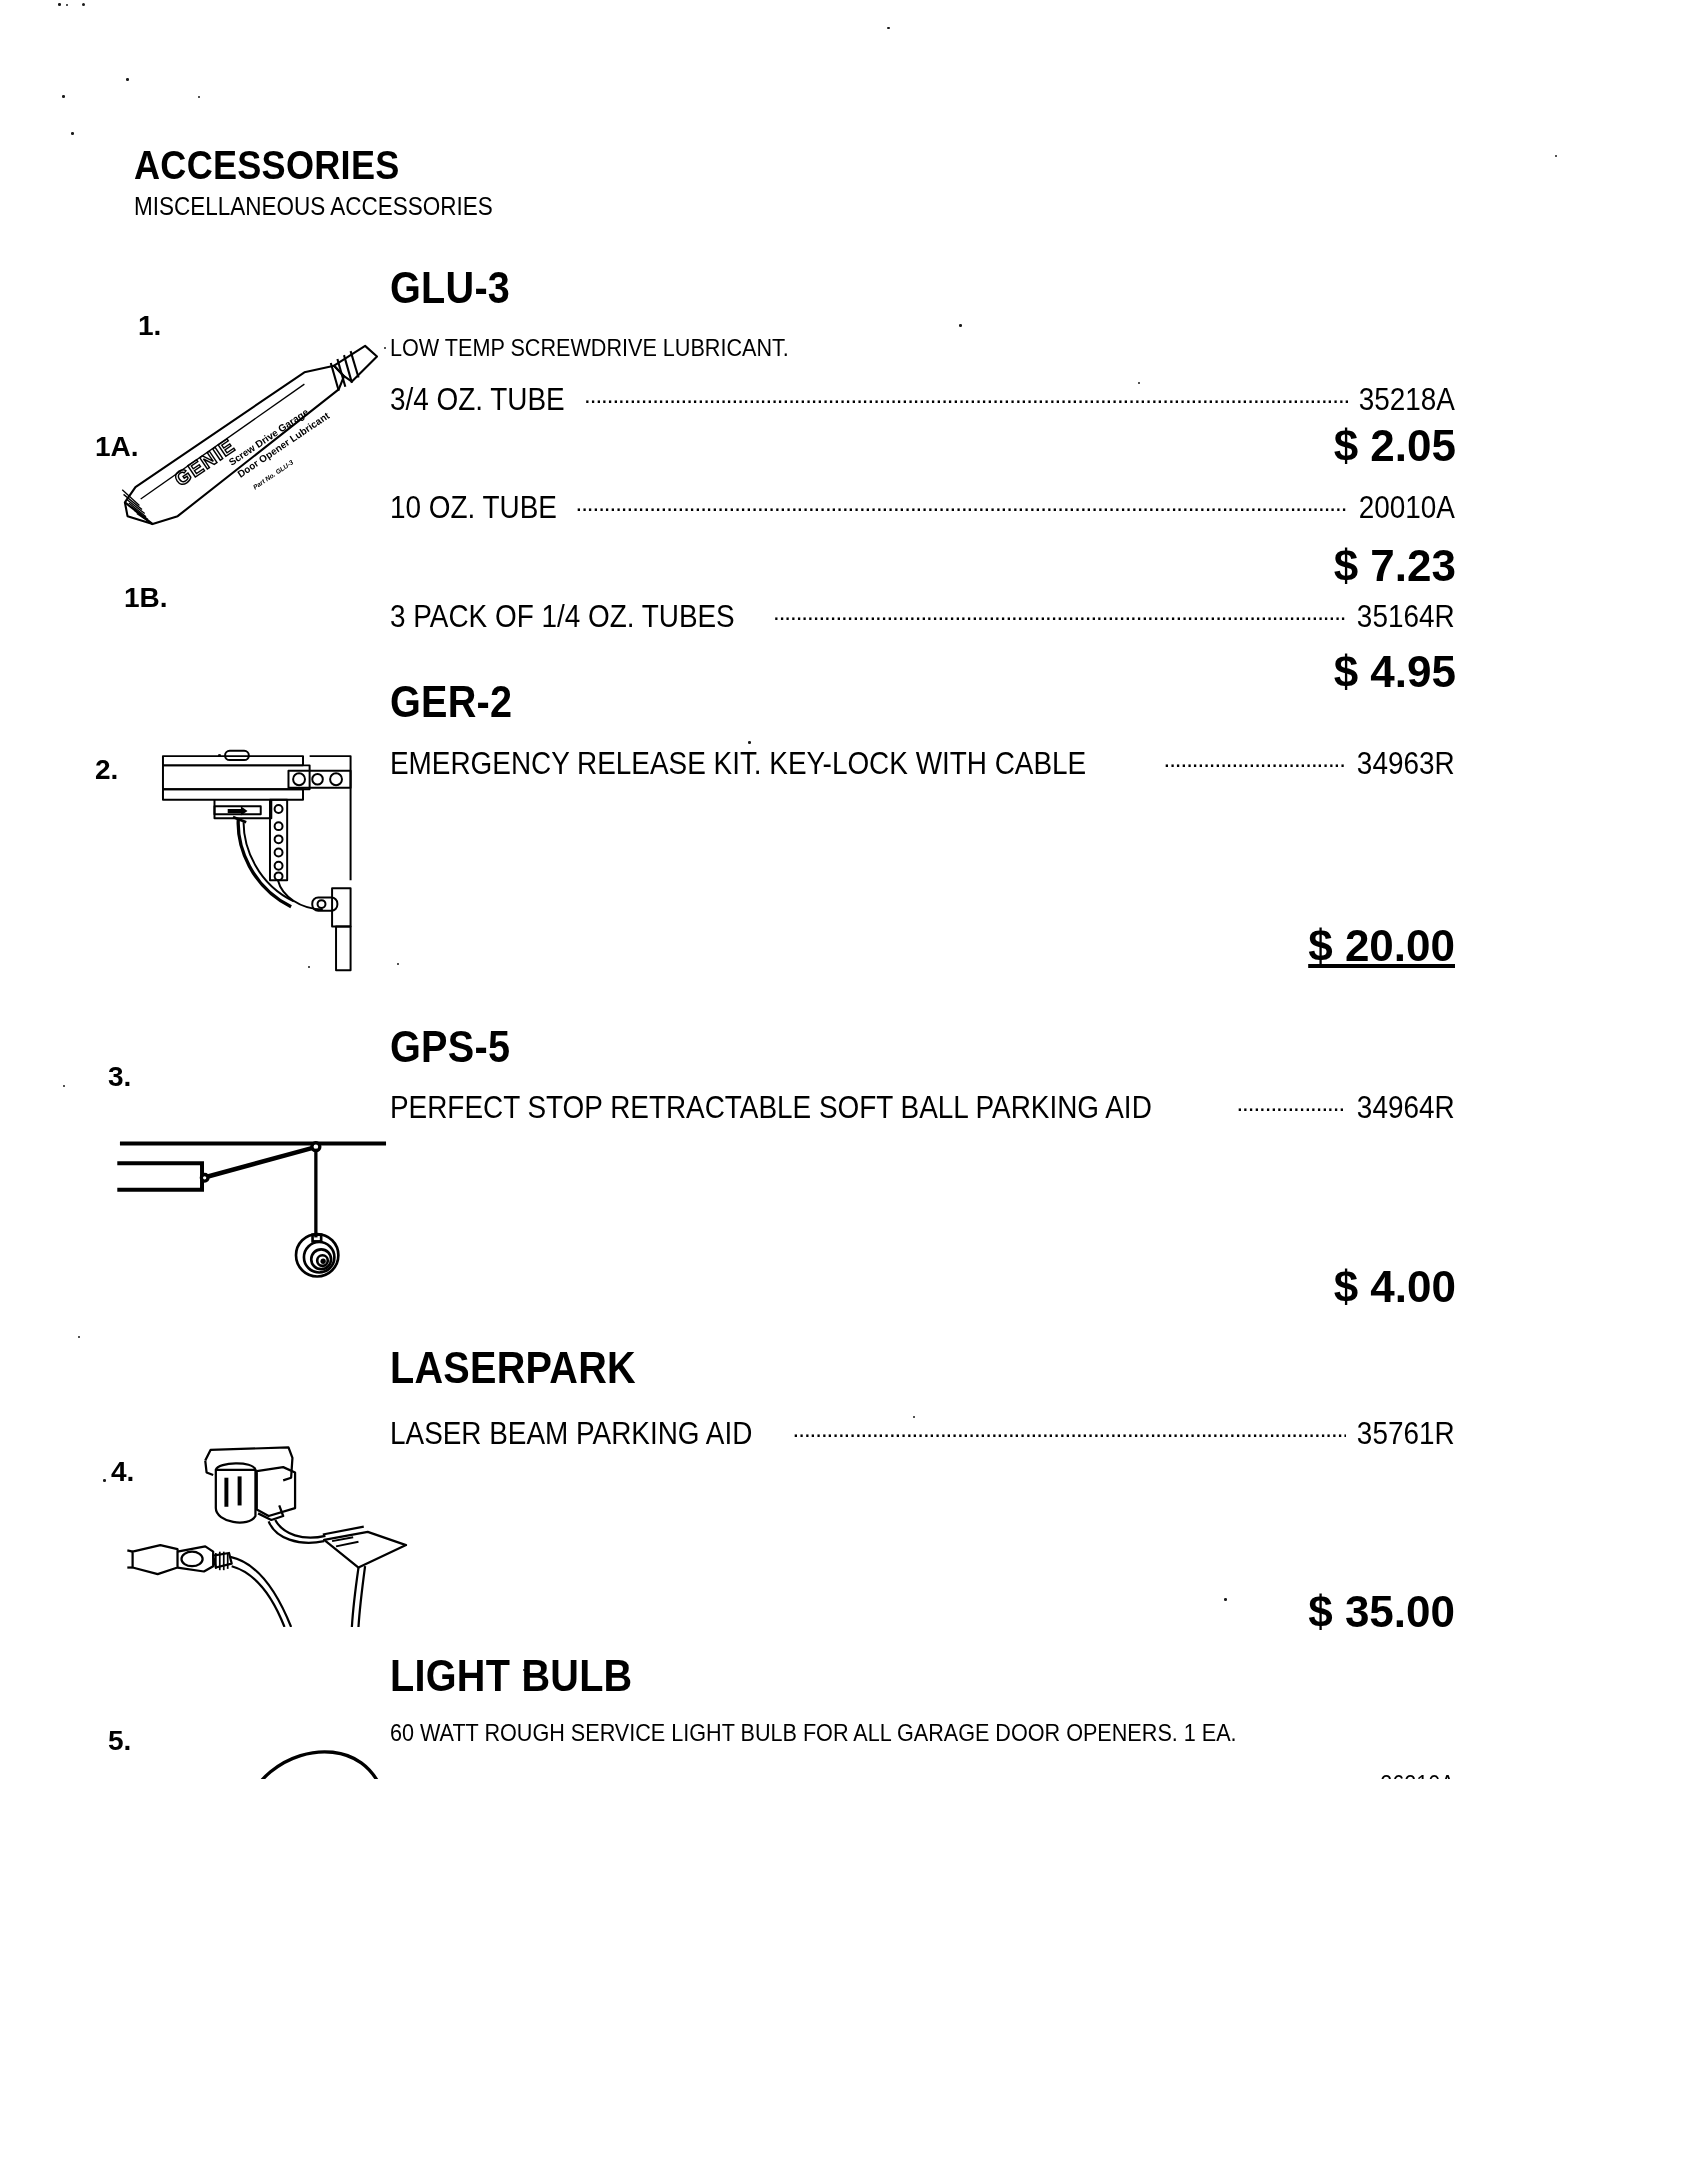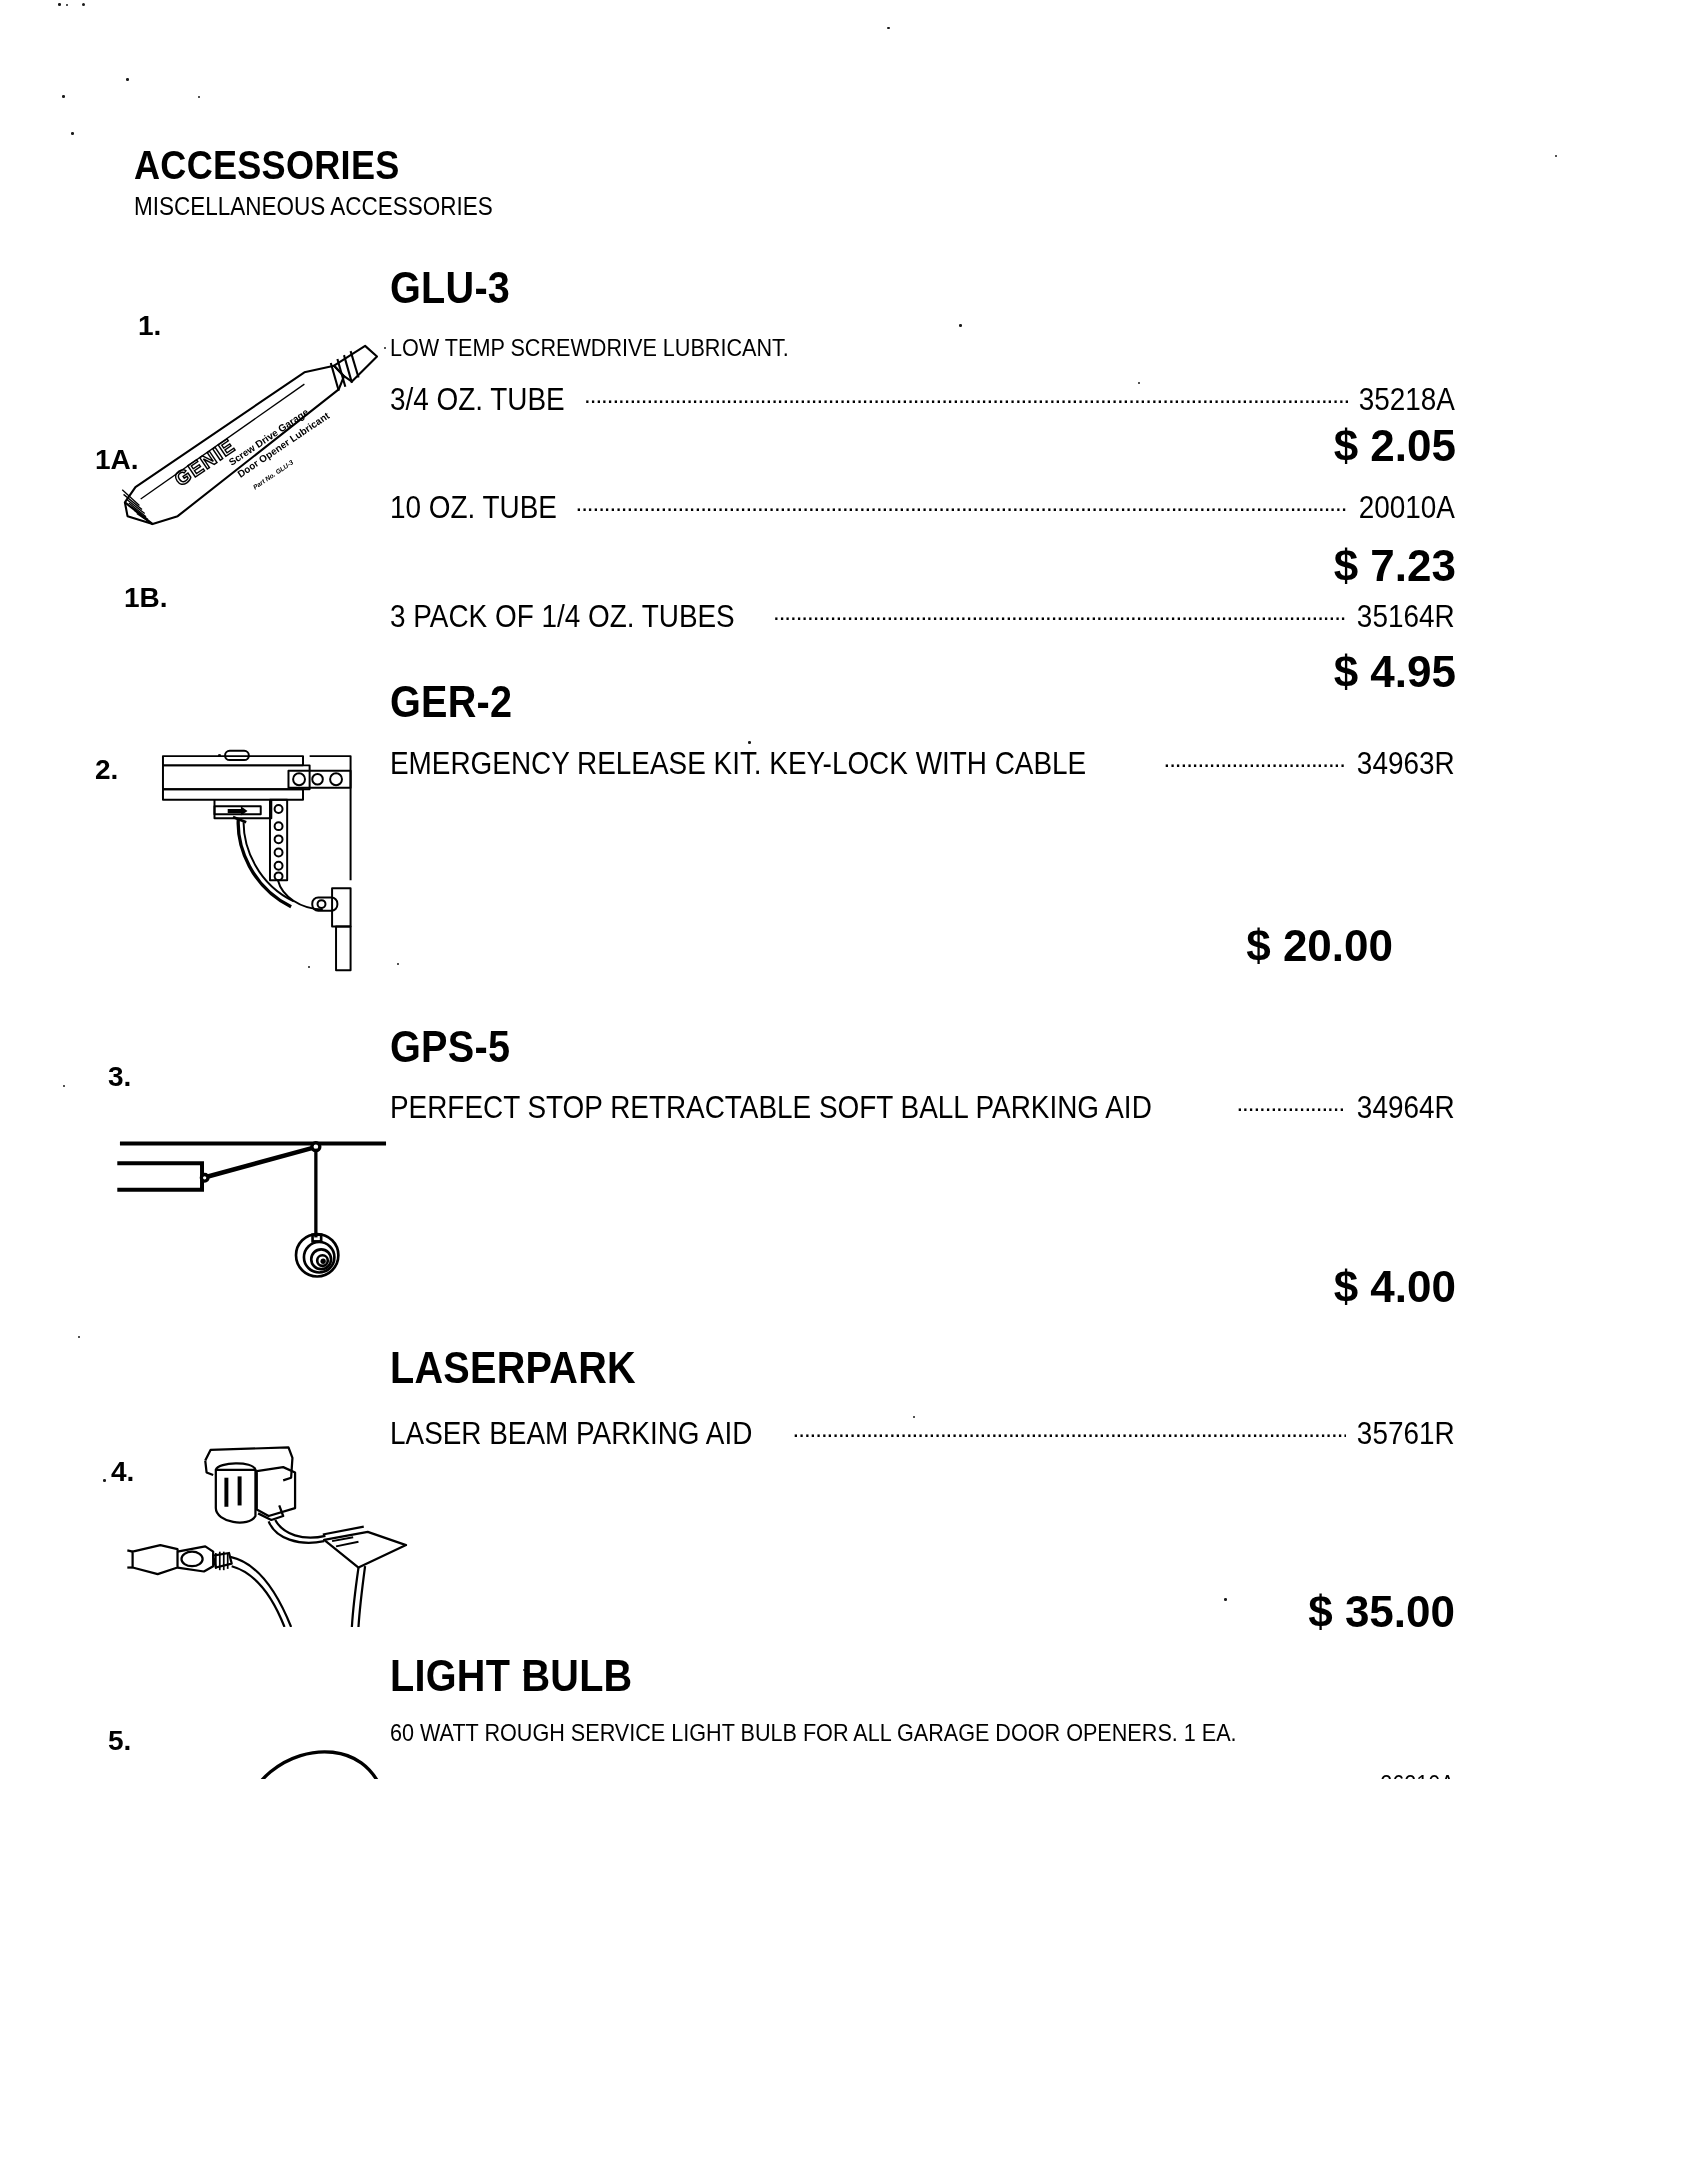--- a/index.html
+++ b/index.html
@@ -191,21 +191,21 @@
   <div class="speck" style="left:939px;top:1816px;width:2px;height:2px;"></div>
   <div class="speck" style="left:979px;top:2110px;width:2.6px;height:2.6px;"></div>
   <div class="speck" style="left:1151px;top:2127px;width:2px;height:2px;"></div>
   <div class="speck" style="left:63px;top:1085px;width:2px;height:2px;"></div>
   <div class="speck" style="left:1555px;top:155px;width:2px;height:2px;"></div>
 
   <div class="hdr-title">ACCESSORIES</div>
   <div class="hdr-sub">MISCELLANEOUS ACCESSORIES</div>
 
   <div class="idx" style="left:138px;top:310px;">1.</div>
-  <div class="idx" style="left:95px;top:444px;text-align:right;">1A.</div>
+  <div class="idx" style="left:95px;top:431px;text-align:right;">1A.</div>
   <div class="idx" style="left:124px;top:582px;">1B.</div>
 
   <div class="illus" style="left:106px;top:334px;">
     <svg width="278" height="198" viewBox="0 0 420 300">
       <g fill="none" stroke="#000" stroke-width="3.2" stroke-linejoin="round">
 
         <path d="M 28 255 L 44 232 L 300 58 L 345 48 L 360 64 L 352 84 L 108 276 L 70 288 L 32 276 Z"></path>
 
         <path d="M 28 255 L 70 288"></path>
 
@@ -312,21 +312,21 @@
     </svg>
   </div>
 
   <div class="prod-name" style="left:390px;top:677px;">GER-2</div>
 
   <div class="leader-row" style="left:390px;top:746px;width:1065px;">
     <span class="lr-text">EMERGENCY RELEASE KIT. KEY-LOCK WITH CABLE</span>
     <span class="lr-dots"></span>
     <span class="lr-pn">34963R</span>
   </div>
-  <div class="price" style="left:1049px;top:921px;width:344px;">$ 20.00</div>
+  <div class="price" style="left:1111px;top:921px;width:344px;text-decoration:underline;">$ 20.00</div>
 
   <div class="idx" style="left:108px;top:1061px;">3.</div>
 
   <div class="illus" style="left:112px;top:1105px;">
     <svg width="278" height="192" viewBox="0 0 420 290">
       <g stroke="#000" fill="none" stroke-width="5">
 
         <path d="M 12 58 L 414 58" stroke-width="6"></path>
 
         <path d="M 8 88 L 136 88 L 136 128 L 8 128" stroke-width="6"></path>

